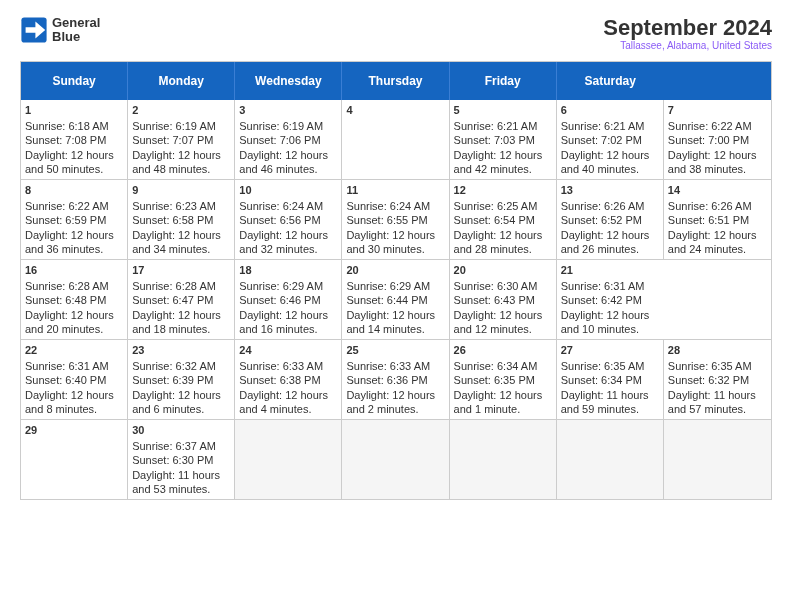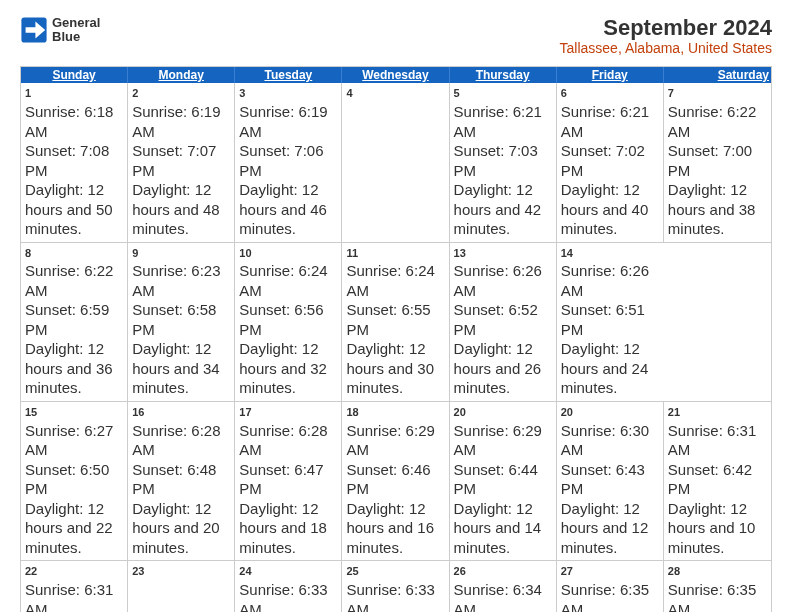--- a/index.html
+++ b/index.html
@@ -41,74 +41,73 @@
     .title-area {
       text-align: right;
     }
     .main-title {
       font-size: 22px;
       font-weight: bold;
       color: #333;
       line-height: 1.1;
     }
     .subtitle {
-      font-size: 14px;
-      color: #c2410c;
+      font-size: 10px;
+      color: #8b5cf6;
     }
     .calendar {
       flex: 1;
       display: flex;
       flex-direction: column;
       border: 1px solid #ccc;
     }
     .cal-header {
       display: grid;
       grid-template-columns: repeat(7, 1fr);
       background: #1565c0;
     }
     .cal-header-cell {
       color: #fff;
       font-size: 12px;
       font-weight: bold;
       text-align: center;
-      padding: 1px 2px;
+      padding: 12px 2px;
       border-right: 1px solid #3a7ed4;
-      text-decoration: underline;
-    }
-    .cal-header-cell:last-child { border-right: none; text-align: right; }
+    }
+    .cal-header-cell:last-child { border-right: none; }
     .cal-body {
       flex: 1;
       display: flex;
       flex-direction: column;
     }
     .cal-row {
       display: grid;
       grid-template-columns: repeat(7, 1fr);
       flex: 1;
       border-bottom: 1px solid #ccc;
     }
-    .cal-row:last-child { border-bottom: none; margin-top: 48px; }
+    .cal-row:last-child { border-bottom: none; }
     .cal-cell {
       padding: 3px 4px;
       border-right: 1px solid #ccc;
       font-size: 9.5px;
       color: #333;
       line-height: 1.35;
       background: #fff;
     }
     .cal-cell:last-child { border-right: none; }
     .cal-cell.empty { background: #f5f5f5; }
     .cal-cell .day-num {
       font-size: 11px;
       font-weight: bold;
       display: block;
       margin-bottom: 1px;
     }
     .cal-cell .info {
-      font-size: 15px;
+      font-size: 11px;
       color: #333;
       line-height: 1.3;
     }
   </style>
 </head>
 <body>
 
 <div class="page">
   <div class="header">
     <div class="logo">
@@ -124,21 +123,20 @@
     <div class="title-area">
       <div class="main-title">September 2024</div>
       <div class="subtitle">Tallassee, Alabama, United States</div>
     </div>
   </div>
 
   <div class="calendar">
     <div class="cal-header" id="cal-header">
         <div class="cal-header-cell">Sunday</div>
         <div class="cal-header-cell">Monday</div>
-        <div class="cal-header-cell">Tuesday</div>
         <div class="cal-header-cell">Wednesday</div>
         <div class="cal-header-cell">Thursday</div>
         <div class="cal-header-cell">Friday</div>
         <div class="cal-header-cell">Saturday</div>
       </div>
     <div class="cal-body" id="cal-body">
         <div class="cal-row">
           <div class="cal-cell">
             <span class="day-num">1</span>
             <div class="info">Sunrise: 6:18 AM<br>Sunset: 7:08 PM<br>Daylight: 12 hours and 50 minutes.</div>
@@ -178,34 +176,34 @@
           </div>
           <div class="cal-cell">
             <span class="day-num">10</span>
             <div class="info">Sunrise: 6:24 AM<br>Sunset: 6:56 PM<br>Daylight: 12 hours and 32 minutes.</div>
           </div>
           <div class="cal-cell">
             <span class="day-num">11</span>
             <div class="info">Sunrise: 6:24 AM<br>Sunset: 6:55 PM<br>Daylight: 12 hours and 30 minutes.</div>
           </div>
           <div class="cal-cell">
+            <span class="day-num">12</span>
+            <div class="info">Sunrise: 6:25 AM<br>Sunset: 6:54 PM<br>Daylight: 12 hours and 28 minutes.</div>
+          </div>
+          <div class="cal-cell">
             <span class="day-num">13</span>
             <div class="info">Sunrise: 6:26 AM<br>Sunset: 6:52 PM<br>Daylight: 12 hours and 26 minutes.</div>
           </div>
           <div class="cal-cell">
             <span class="day-num">14</span>
             <div class="info">Sunrise: 6:26 AM<br>Sunset: 6:51 PM<br>Daylight: 12 hours and 24 minutes.</div>
           </div>
         </div>
         <div class="cal-row">
           <div class="cal-cell">
-            <span class="day-num">15</span>
-            <div class="info">Sunrise: 6:27 AM<br>Sunset: 6:50 PM<br>Daylight: 12 hours and 22 minutes.</div>
-          </div>
-          <div class="cal-cell">
             <span class="day-num">16</span>
             <div class="info">Sunrise: 6:28 AM<br>Sunset: 6:48 PM<br>Daylight: 12 hours and 20 minutes.</div>
           </div>
           <div class="cal-cell">
             <span class="day-num">17</span>
             <div class="info">Sunrise: 6:28 AM<br>Sunset: 6:47 PM<br>Daylight: 12 hours and 18 minutes.</div>
           </div>
           <div class="cal-cell">
             <span class="day-num">18</span>
             <div class="info">Sunrise: 6:29 AM<br>Sunset: 6:46 PM<br>Daylight: 12 hours and 16 minutes.</div>
@@ -223,20 +221,21 @@
             <div class="info">Sunrise: 6:31 AM<br>Sunset: 6:42 PM<br>Daylight: 12 hours and 10 minutes.</div>
           </div>
         </div>
         <div class="cal-row">
           <div class="cal-cell">
             <span class="day-num">22</span>
             <div class="info">Sunrise: 6:31 AM<br>Sunset: 6:40 PM<br>Daylight: 12 hours and 8 minutes.</div>
           </div>
           <div class="cal-cell">
             <span class="day-num">23</span>
+            <div class="info">Sunrise: 6:32 AM<br>Sunset: 6:39 PM<br>Daylight: 12 hours and 6 minutes.</div>
           </div>
           <div class="cal-cell">
             <span class="day-num">24</span>
             <div class="info">Sunrise: 6:33 AM<br>Sunset: 6:38 PM<br>Daylight: 12 hours and 4 minutes.</div>
           </div>
           <div class="cal-cell">
             <span class="day-num">25</span>
             <div class="info">Sunrise: 6:33 AM<br>Sunset: 6:36 PM<br>Daylight: 12 hours and 2 minutes.</div>
           </div>
           <div class="cal-cell">

